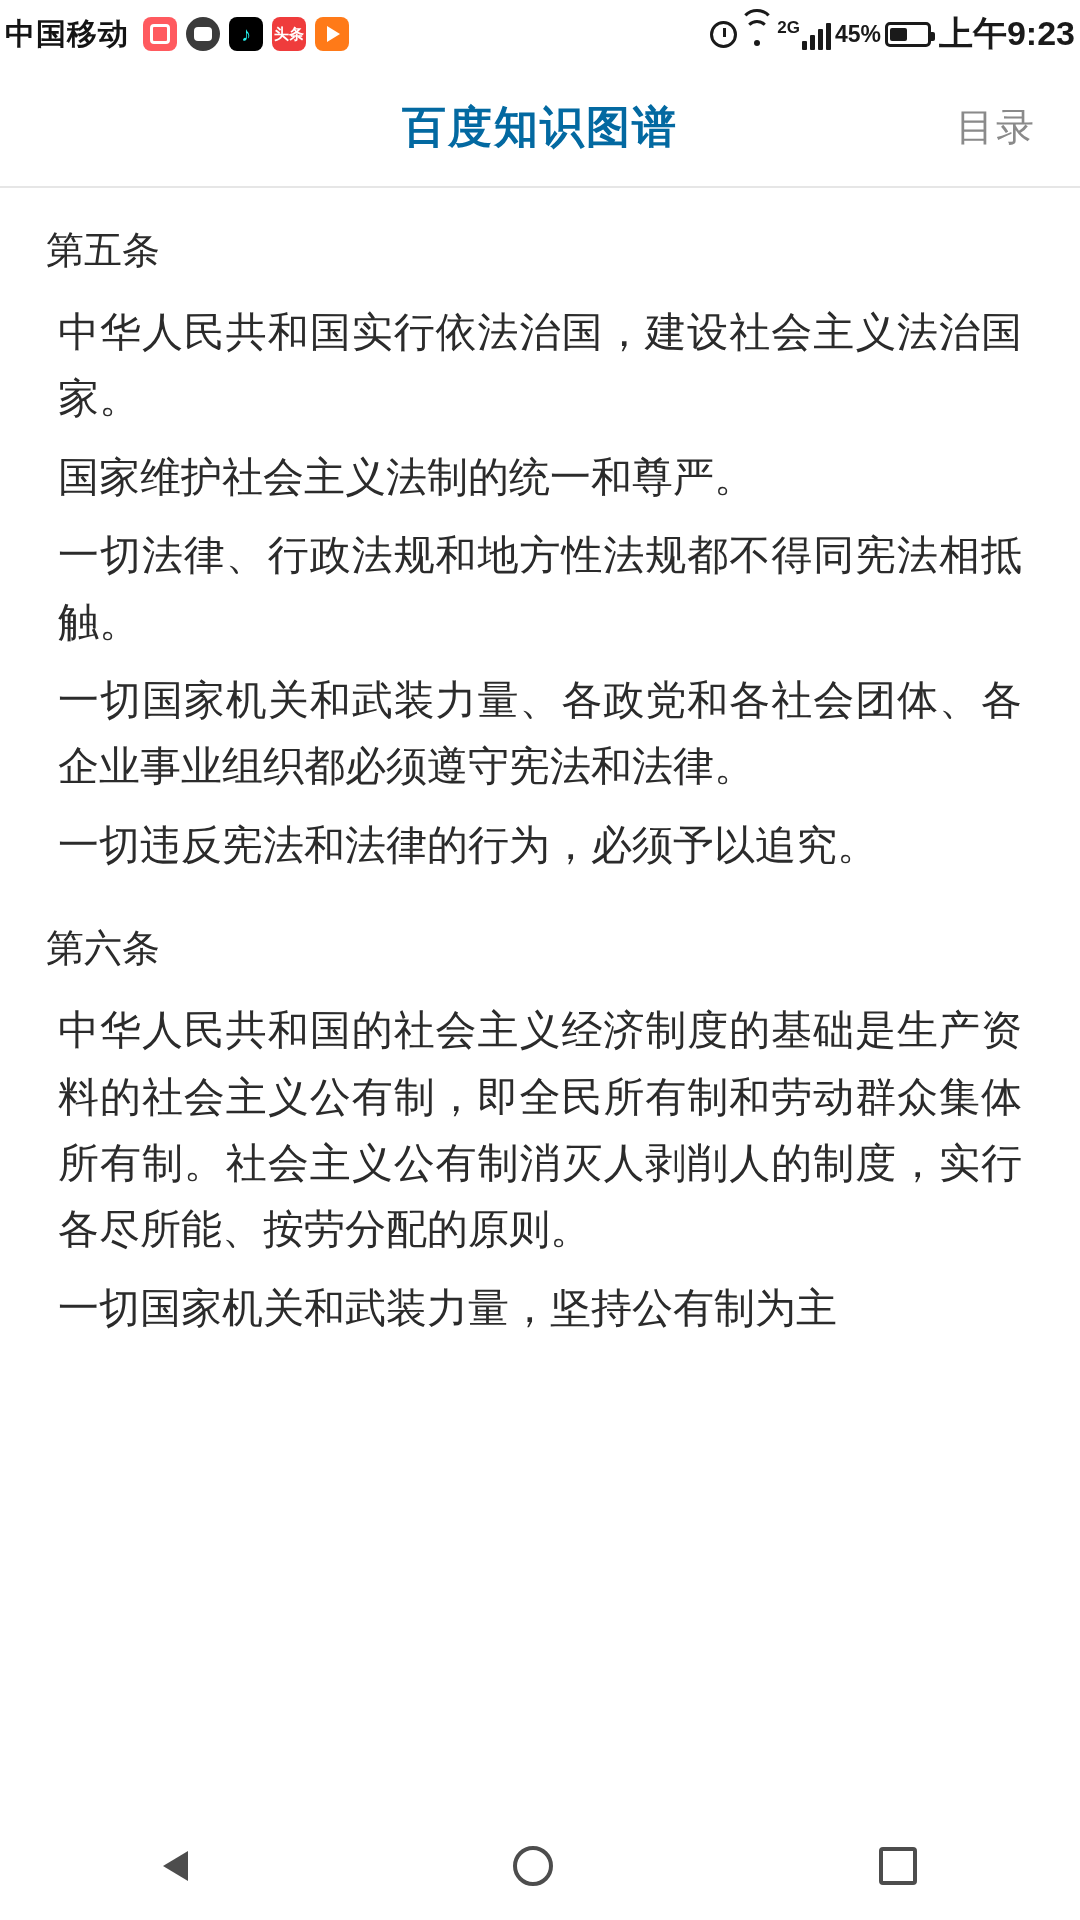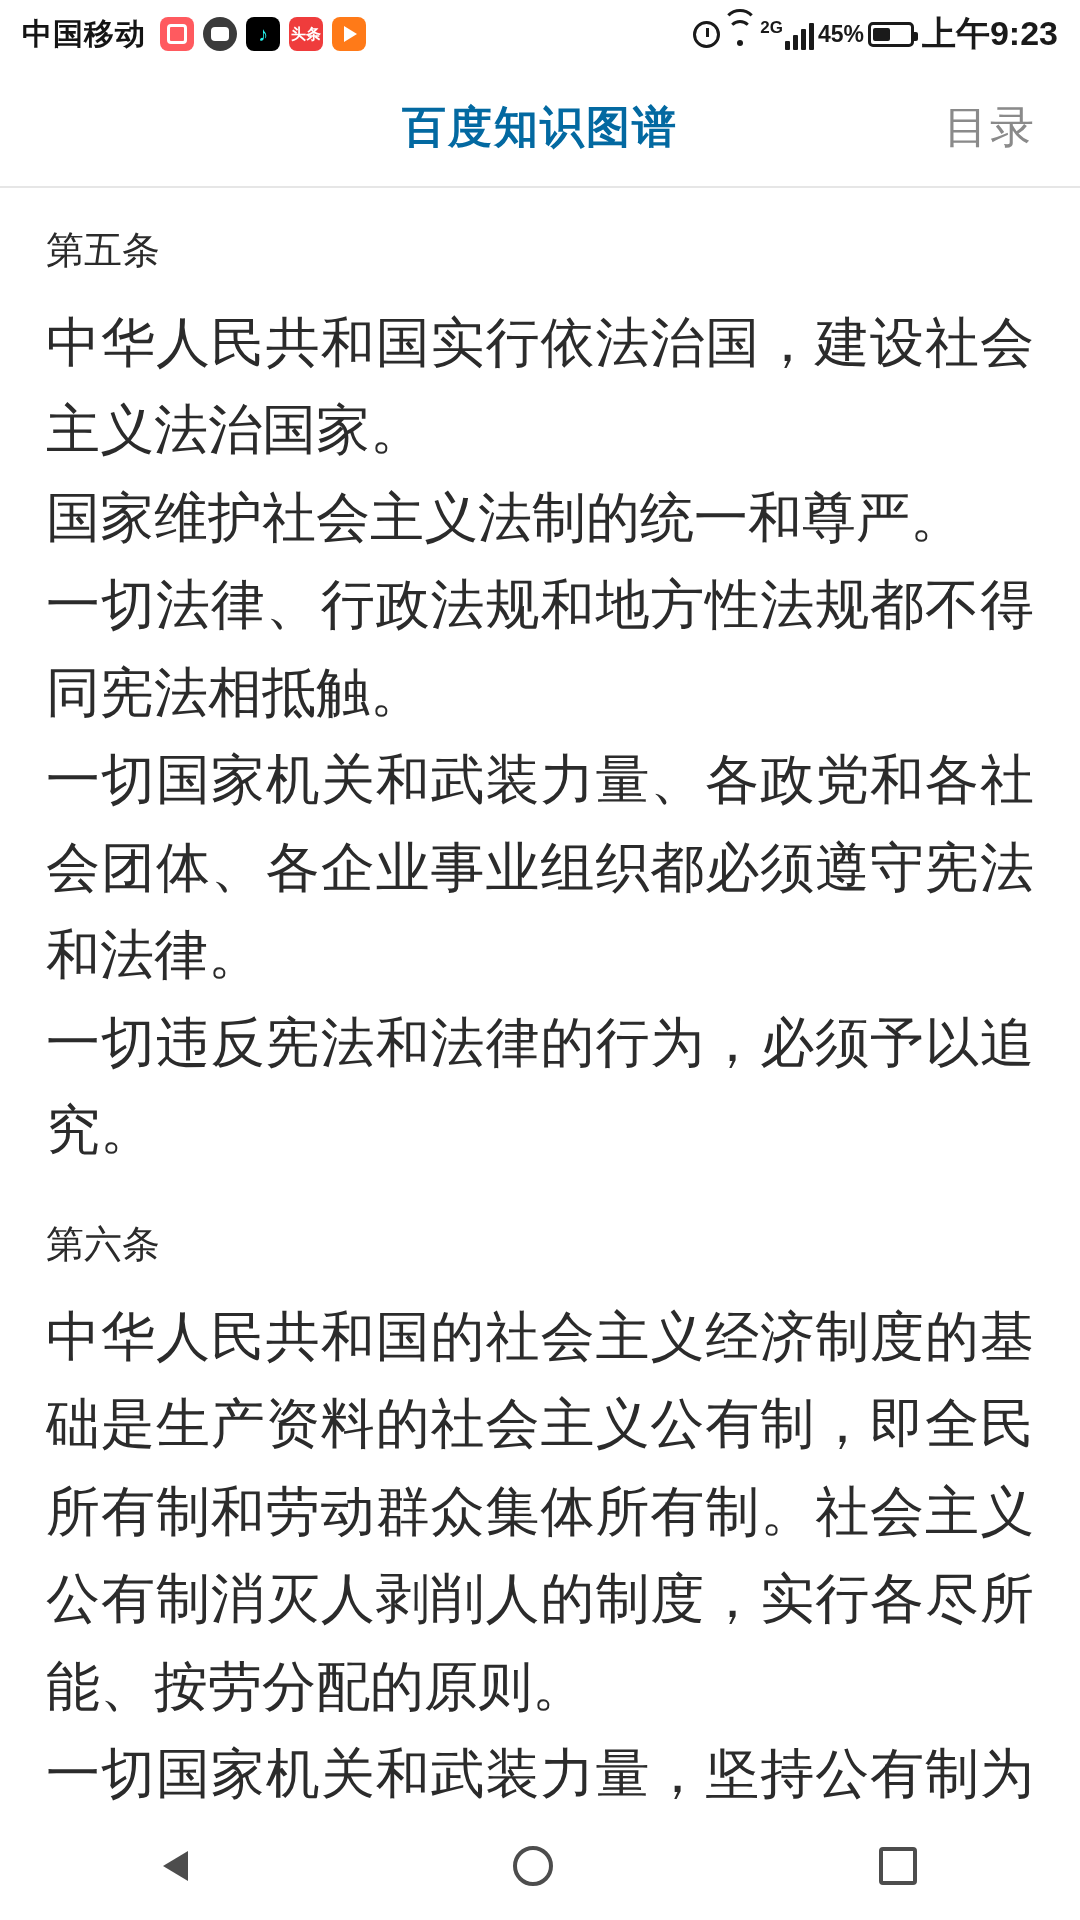--- a/index.html
+++ b/index.html
@@ -15,21 +15,21 @@
     position: relative;
   }
 
   
   .statusbar {
     height: 68px;
     width: 100%;
     background: #ffffff;
     display: flex;
     align-items: center;
-    padding: 0 22px;
+    padding: 0 5px;
     box-sizing: border-box;
     color: #1a1a1a;
   }
   .carrier {
     font-size: 30px;
     font-weight: 600;
     letter-spacing: 1px;
     margin-right: 14px;
     color: #141414;
   }
@@ -198,43 +198,43 @@
     font-size: 44px;
     font-weight: 700;
     color: #0369a1;
     letter-spacing: 2px;
   }
   .catalog-btn {
     position: absolute;
     right: 44px;
     top: 50%;
     transform: translateY(-50%);
-    font-size: 44px;
+    font-size: 38px;
     color: #8a8a8a;
     letter-spacing: 2px;
   }
 
   
   .content {
     padding: 34px 46px 0 46px;
     box-sizing: border-box;
     height: calc(1920px - 68px - 120px - 108px);
     overflow: hidden;
   }
   .art-title {
     font-size: 38px;
     color: #2b2b2b;
     line-height: 1.5;
     margin: 0 0 20px 0;
   }
   .para {
-    font-size: 54px;
+    font-size: 41px;
     color: #2b2b2b;
     line-height: 1.62;
-    margin: 0;
+    margin: 12px;
     text-align: justify;
   }
   .block + .block {
     margin-top: 42px;
   }
 
   
   .navbar {
     position: absolute;
     left: 0;

